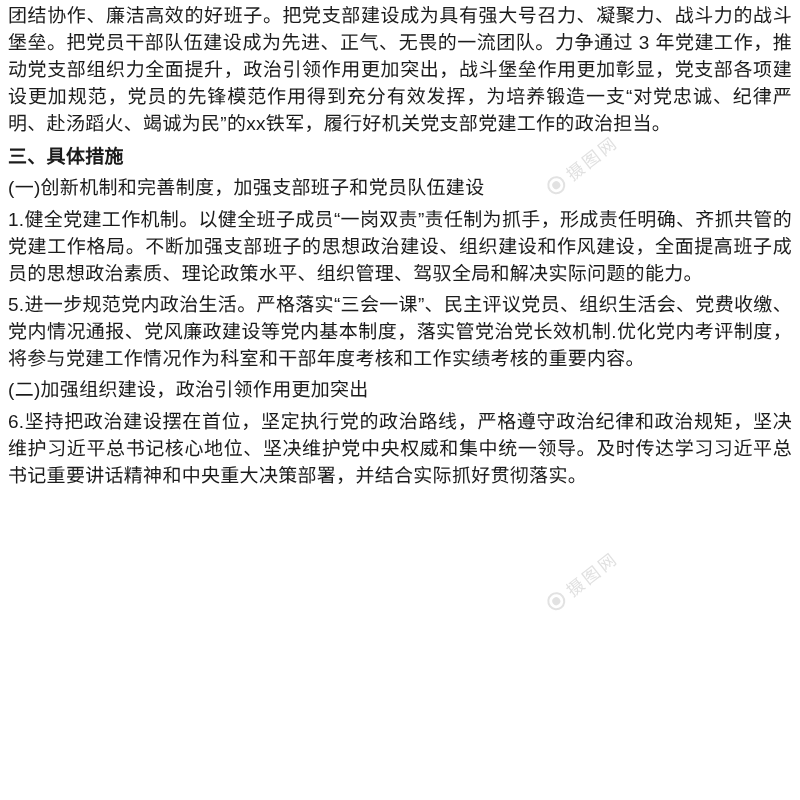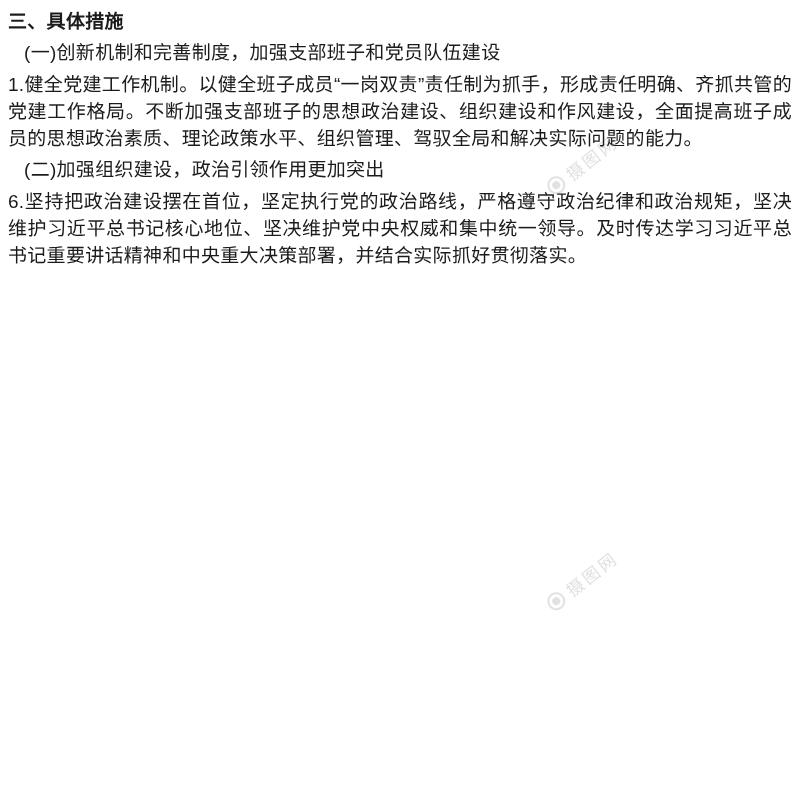--- a/index.html
+++ b/index.html
@@ -33,21 +33,21 @@
     text-justify: inter-ideograph;
     letter-spacing: 0.3px;
     margin: 0 0 4px 0;
     word-break: break-all;
   }
   .block.heading {
     font-weight: 700;
     margin: 6px 0 4px 0;
   }
   .block.subheading {
-    margin: 4px 0 5px 16px;
+    margin: 4px 0 5px 0;
   }
   
   .watermark {
     position: absolute;
     z-index: 1;
     display: flex;
     align-items: center;
     gap: 6px;
     transform: rotate(-38deg);
     color: #d6d6d6;
@@ -85,20 +85,22 @@
     <span class="wm-icon"></span>
     <span>摄图网</span>
   </div>
 
   <div class="watermark wm2">
     <span class="wm-icon"></span>
     <span>摄图网</span>
   </div>
 
   <div id="content">
+      <div class="block body">团结协作、廉洁高效的好班子。把党支部建设成为具有强大号召力、凝聚力、战斗力的战斗堡垒。把党员干部队伍建设成为先进、正气、无畏的一流团队。力争通过 3 年党建工作，推动党支部组织力全面提升，政治引领作用更加突出，战斗堡垒作用更加彰显，党支部各项建设更加规范，党员的先锋模范作用得到充分有效发挥，为培养锻造一支“对党忠诚、纪律严明、赴汤蹈火、竭诚为民”的xx铁军，履行好机关党支部党建工作的政治担当。</div>
       <div class="block heading">三、具体措施</div>
       <div class="block subheading">(一)创新机制和完善制度，加强支部班子和党员队伍建设</div>
       <div class="block body">1.健全党建工作机制。以健全班子成员“一岗双责”责任制为抓手，形成责任明确、齐抓共管的党建工作格局。不断加强支部班子的思想政治建设、组织建设和作风建设，全面提高班子成员的思想政治素质、理论政策水平、组织管理、驾驭全局和解决实际问题的能力。</div>
+      <div class="block body">5.进一步规范党内政治生活。严格落实“三会一课”、民主评议党员、组织生活会、党费收缴、党内情况通报、党风廉政建设等党内基本制度，落实管党治党长效机制.优化党内考评制度，将参与党建工作情况作为科室和干部年度考核和工作实绩考核的重要内容。</div>
       <div class="block subheading">(二)加强组织建设，政治引领作用更加突出</div>
       <div class="block body">6.坚持把政治建设摆在首位，坚定执行党的政治路线，严格遵守政治纪律和政治规矩，坚决维护习近平总书记核心地位、坚决维护党中央权威和集中统一领导。及时传达学习习近平总书记重要讲话精神和中央重大决策部署，并结合实际抓好贯彻落实。</div>
     </div>
 
 </div>
 
 </body></html>

